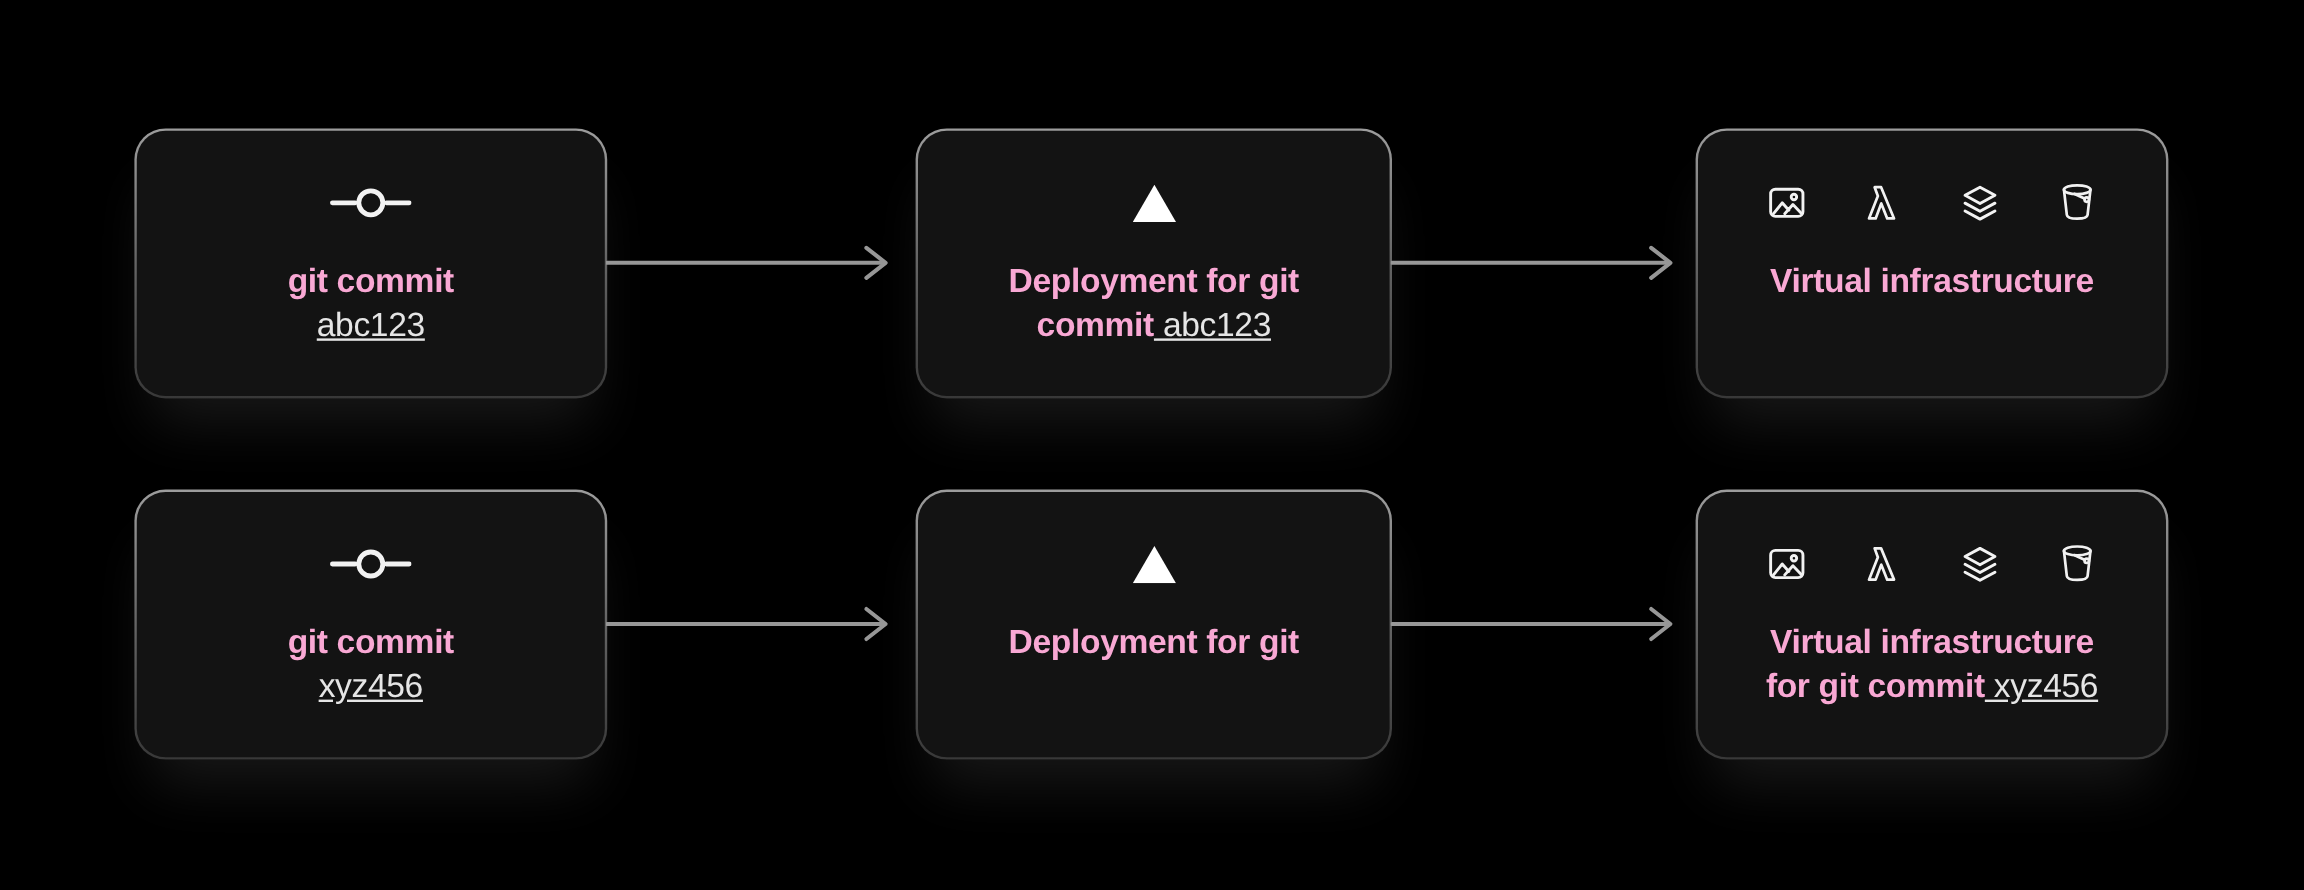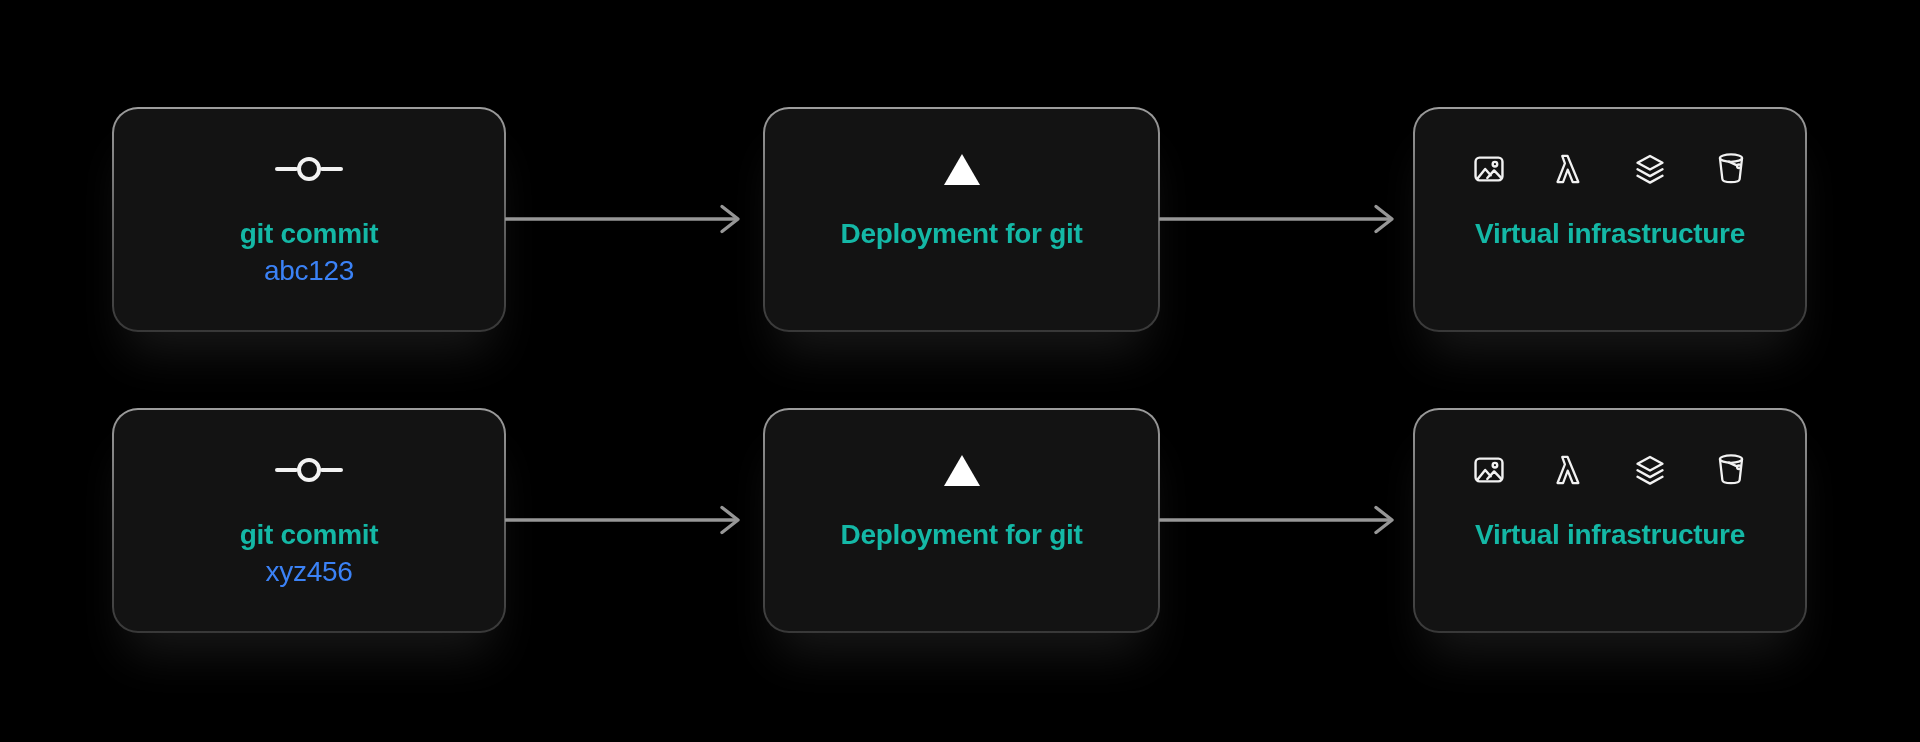--- a/index.html
+++ b/index.html
@@ -50,22 +50,22 @@
     flex: none;
   }
   .label {
     margin-top: 26px;
     text-align: center;
     font-size: 28px;
     line-height: 37px;
     letter-spacing: -0.3px;
     white-space: nowrap;
   }
-  .label .b { color: #14b8a6; font-weight: 700; }
-  .label .r { color: #3b82f6; font-weight: 400; }
+  .label .b { color: #f9a8d4; font-weight: 700; }
+  .label .r { color: #e5e5e5; font-weight: 400; text-decoration: underline; }
 
   .arrow-svg { position: absolute; top: 96px; }
 
   svg.icon { display: block; }
 </style>
 </head>
 <body>
 
 <div class="stage">
 
@@ -94,20 +94,21 @@
 
     <div class="node-wrap" style="left:763px; width:397px;">
       <div class="node">
         <div class="icon-row">
           <svg class="icon" width="36" height="31" viewBox="0 0 36 31">
             <polygon points="18,0 36,31 0,31" fill="#ffffff"></polygon>
           </svg>
         </div>
         <div class="label">
           <div><span class="b">Deployment for git</span><span class="r"></span></div>
+          <div><span class="b">commit</span><span class="r"> abc123</span></div>
         </div>
       </div>
     </div>
 
     <svg class="arrow-svg" style="left:1159px;" width="240" height="32" viewBox="0 0 240 32" fill="none" stroke="#979797" stroke-width="3.4" stroke-linecap="round" stroke-linejoin="round">
       <line x1="1" y1="16" x2="231" y2="16"></line>
         <polyline points="217,3.5 233,16 217,28.5"></polyline>
     </svg>
 
     <div class="node-wrap" style="left:1413px; width:394px;">
@@ -200,19 +201,20 @@
           </svg>
           <svg class="icon" width="34" height="36" viewBox="0 0 24 25" fill="none" stroke="#f2f2f2" stroke-width="1.6" stroke-linecap="round" stroke-linejoin="round">
             <ellipse cx="12" cy="4.8" rx="7.8" ry="2.6"></ellipse>
             <path d="M4.2 4.8 L5.9 19.6 C6.05 21 7.6 21.8 12 21.8 C16.4 21.8 17.95 21 18.1 19.6 L19.8 4.8"></path>
             <path d="M10.5 7.3 L16.6 10.1"></path>
               <circle cx="17.6" cy="10.6" r="1.3"></circle>
           </svg>
         </div>
         <div class="label">
           <div><span class="b">Virtual infrastructure</span><span class="r"></span></div>
+          <div><span class="b">for git commit</span><span class="r"> xyz456</span></div>
         </div>
       </div>
     </div>
 
   </div>
 
 </div>
 
 </body></html>

